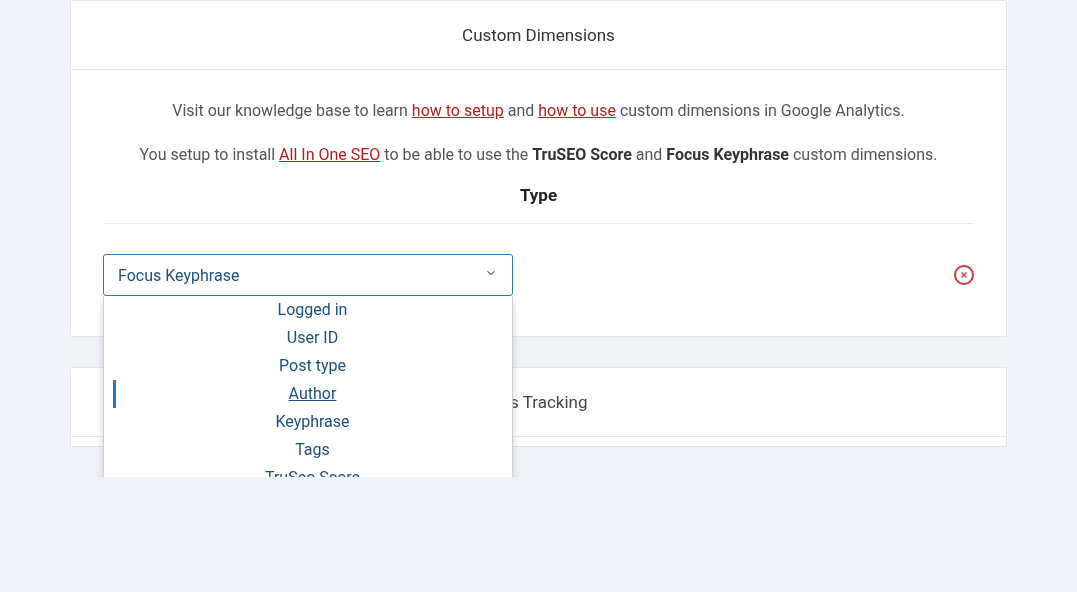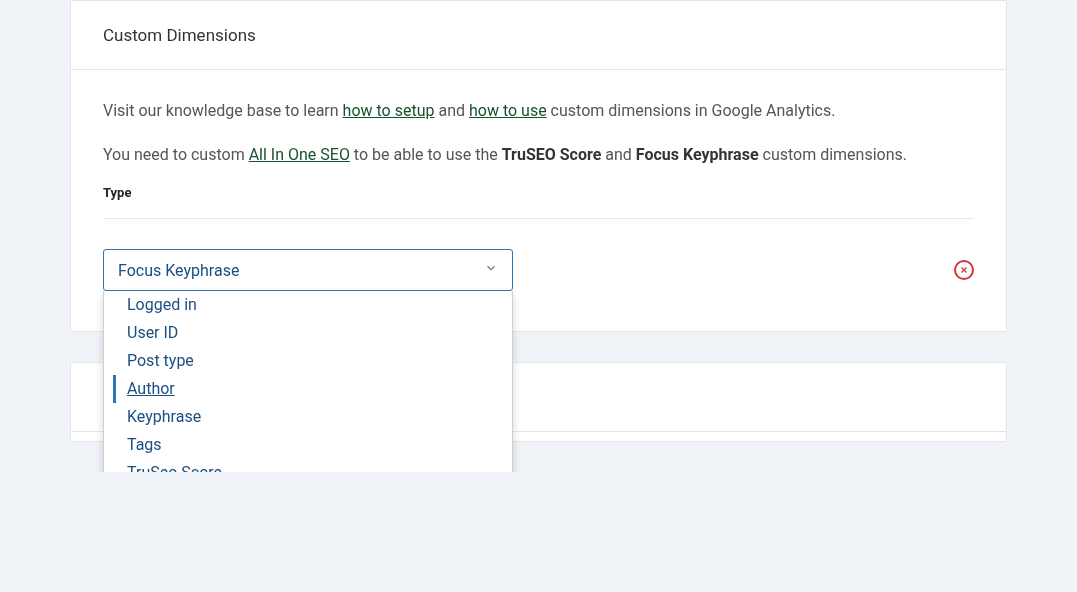--- a/index.html
+++ b/index.html
@@ -8,44 +8,45 @@
       background: #f0f3f8;
       padding: 0 70px;
       color: #444;
       font-size: 16px;
     }
     .panel {
       background: #fff;
       border: 1px solid #e5e5e5;
       border-radius: 2px;
       margin-bottom: 30px;
+      text-align: center;
     }
     .panel-header {
       padding: 24px 32px;
       border-bottom: 1px solid #e5e5e5;
       font-size: 17px;
       color: #333;
     }
     .panel-body {
       padding: 28px 32px 40px;
     }
     .intro {
       color: #555;
       line-height: 1.6;
       margin-bottom: 18px;
     }
     .intro a {
-      color: #14532d;
+      color: #b91c1c;
       text-decoration: underline;
     }
     .intro strong { font-weight: 700; color: #333; }
     .section-label {
       font-weight: 700;
       color: #222;
-      font-size: 13px;
+      font-size: 17px;
       margin-top: 10px;
       margin-bottom: 18px;
     }
     .divider {
       border: none;
       border-top: 1px solid #e8e8e8;
       margin: 0 0 30px;
     }
     .row {
       display: flex;
@@ -125,21 +126,21 @@
 
 <div class="panel">
   <div class="panel-header">Custom Dimensions</div>
   <div class="panel-body">
 
     <p class="intro">
       <span>Visit our knowledge base to learn </span><a href="#">how to setup</a><span> and </span><a href="#">how to use</a><span> custom dimensions in Google Analytics.</span>
     </p>
 
     <p class="intro">
-      <span>You need to custom </span><a href="#">All In One SEO</a><span> to be able to use the </span><strong>TruSEO Score</strong><span> and </span><strong>Focus Keyphrase</strong><span> custom dimensions.</span>
+      <span>You setup to install </span><a href="#">All In One SEO</a><span> to be able to use the </span><strong>TruSEO Score</strong><span> and </span><strong>Focus Keyphrase</strong><span> custom dimensions.</span>
     </p>
 
     <div class="section-label">Type</div>
 
     <hr class="divider">
 
     <div class="row">
       <div class="select-wrap">
         <div class="select-box">
           <span>Focus Keyphrase</span>

